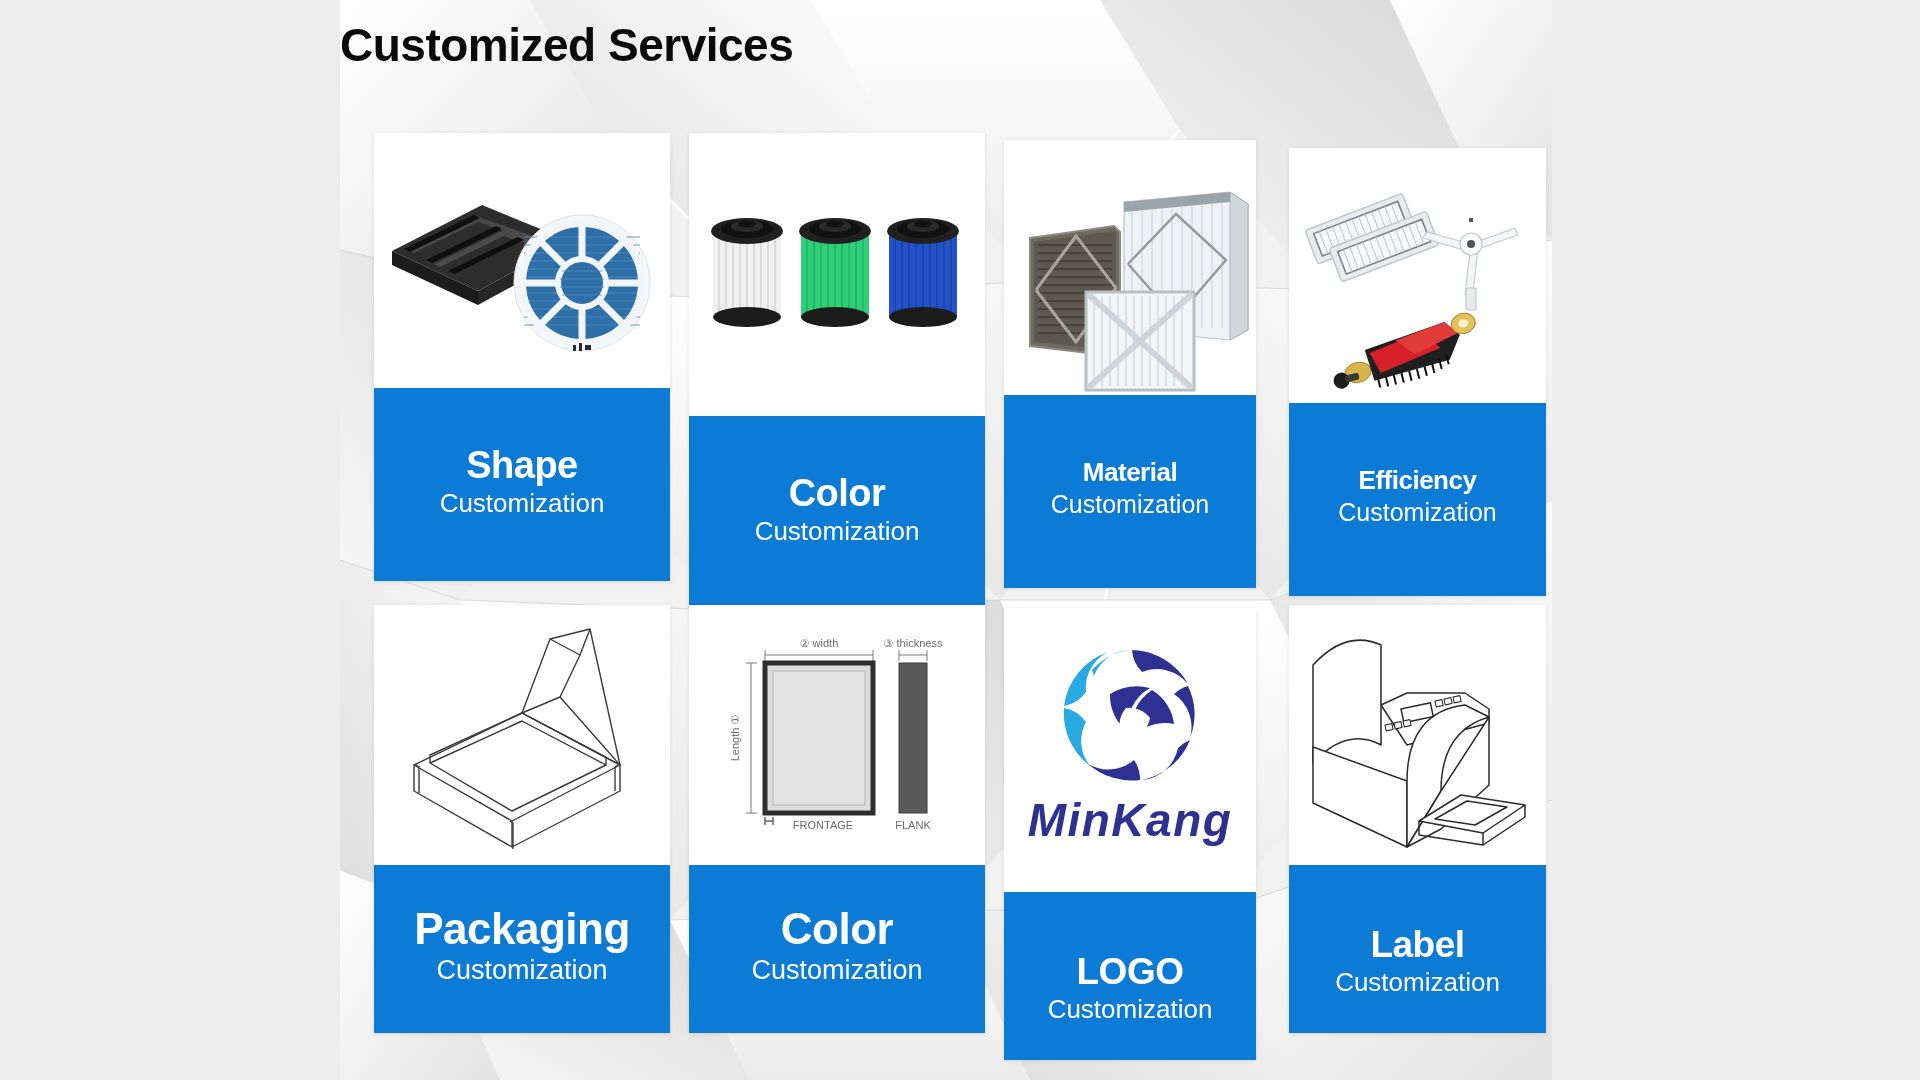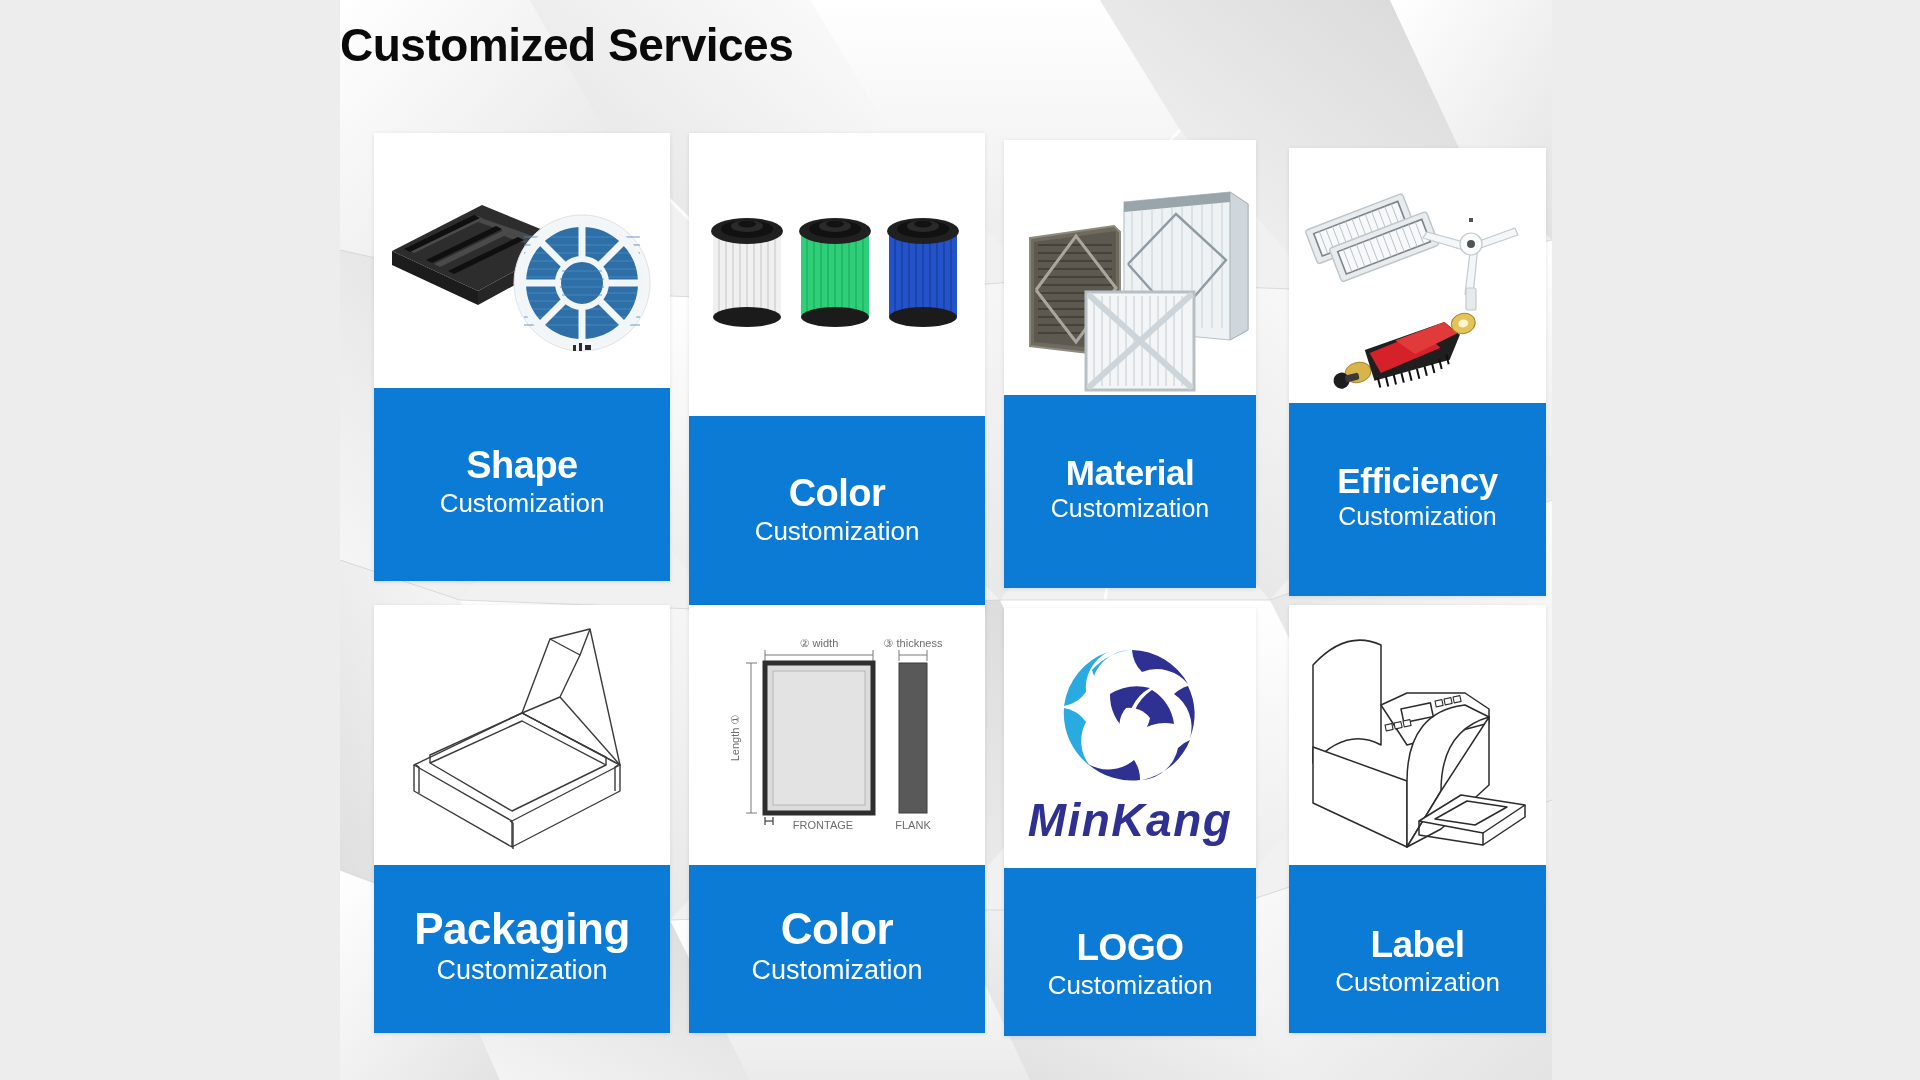--- a/index.html
+++ b/index.html
@@ -94,37 +94,37 @@
     font-weight: normal;
     line-height: 1.25;
     margin-top: 2px;
   }
 
   
   #row1 .card-media { height: 255px; }
   #row1 .card-label { height: 193px; }
   #row1 .label-main { font-size: 38px; }
   #row1 .label-sub  { font-size: 26px; }
-  #row1 .col2 .label-main, #row1 .col3 .label-main { font-size: 35px; }
+  #row1 .col2 .label-main, #row1 .col3 .label-main { font-size: 26px; }
   #row1 .col2 .label-sub,  #row1 .col3 .label-sub  { font-size: 25px; }
 
   
   #row2 .card-media { height: 260px; }
   #row2 .card-label { height: 168px; }
   #row2 .label-main { font-size: 44px; }
   #row2 .label-sub  { font-size: 27px; }
   #row2 .col2 .label-main, #row2 .col3 .label-main { font-size: 37px; margin-top: 29px; }
   #row2 .col2 .label-sub,  #row2 .col3 .label-sub  { font-size: 26px; }
 
   
   #row1 .col1 { top: 0px; gap: 28px;  }
   #row1 .col2 { top: 7px;  }
   #row1 .col3 { top: 2px; margin-top: 13px;  }
   #row2 .col1 { top: 0px;  }
-  #row2 .col2 { top: 3px;  }
+  #row2 .col2 { top: 3px; gap: 24px;  }
   #row2 .col3 { top: 0px;  }
 </style>
 </head>
 <body>
 
 <div id="banner">
 
   <div id="bg-plate">
     <svg viewBox="0 0 1212 1080" preserveAspectRatio="none">
       <defs>

